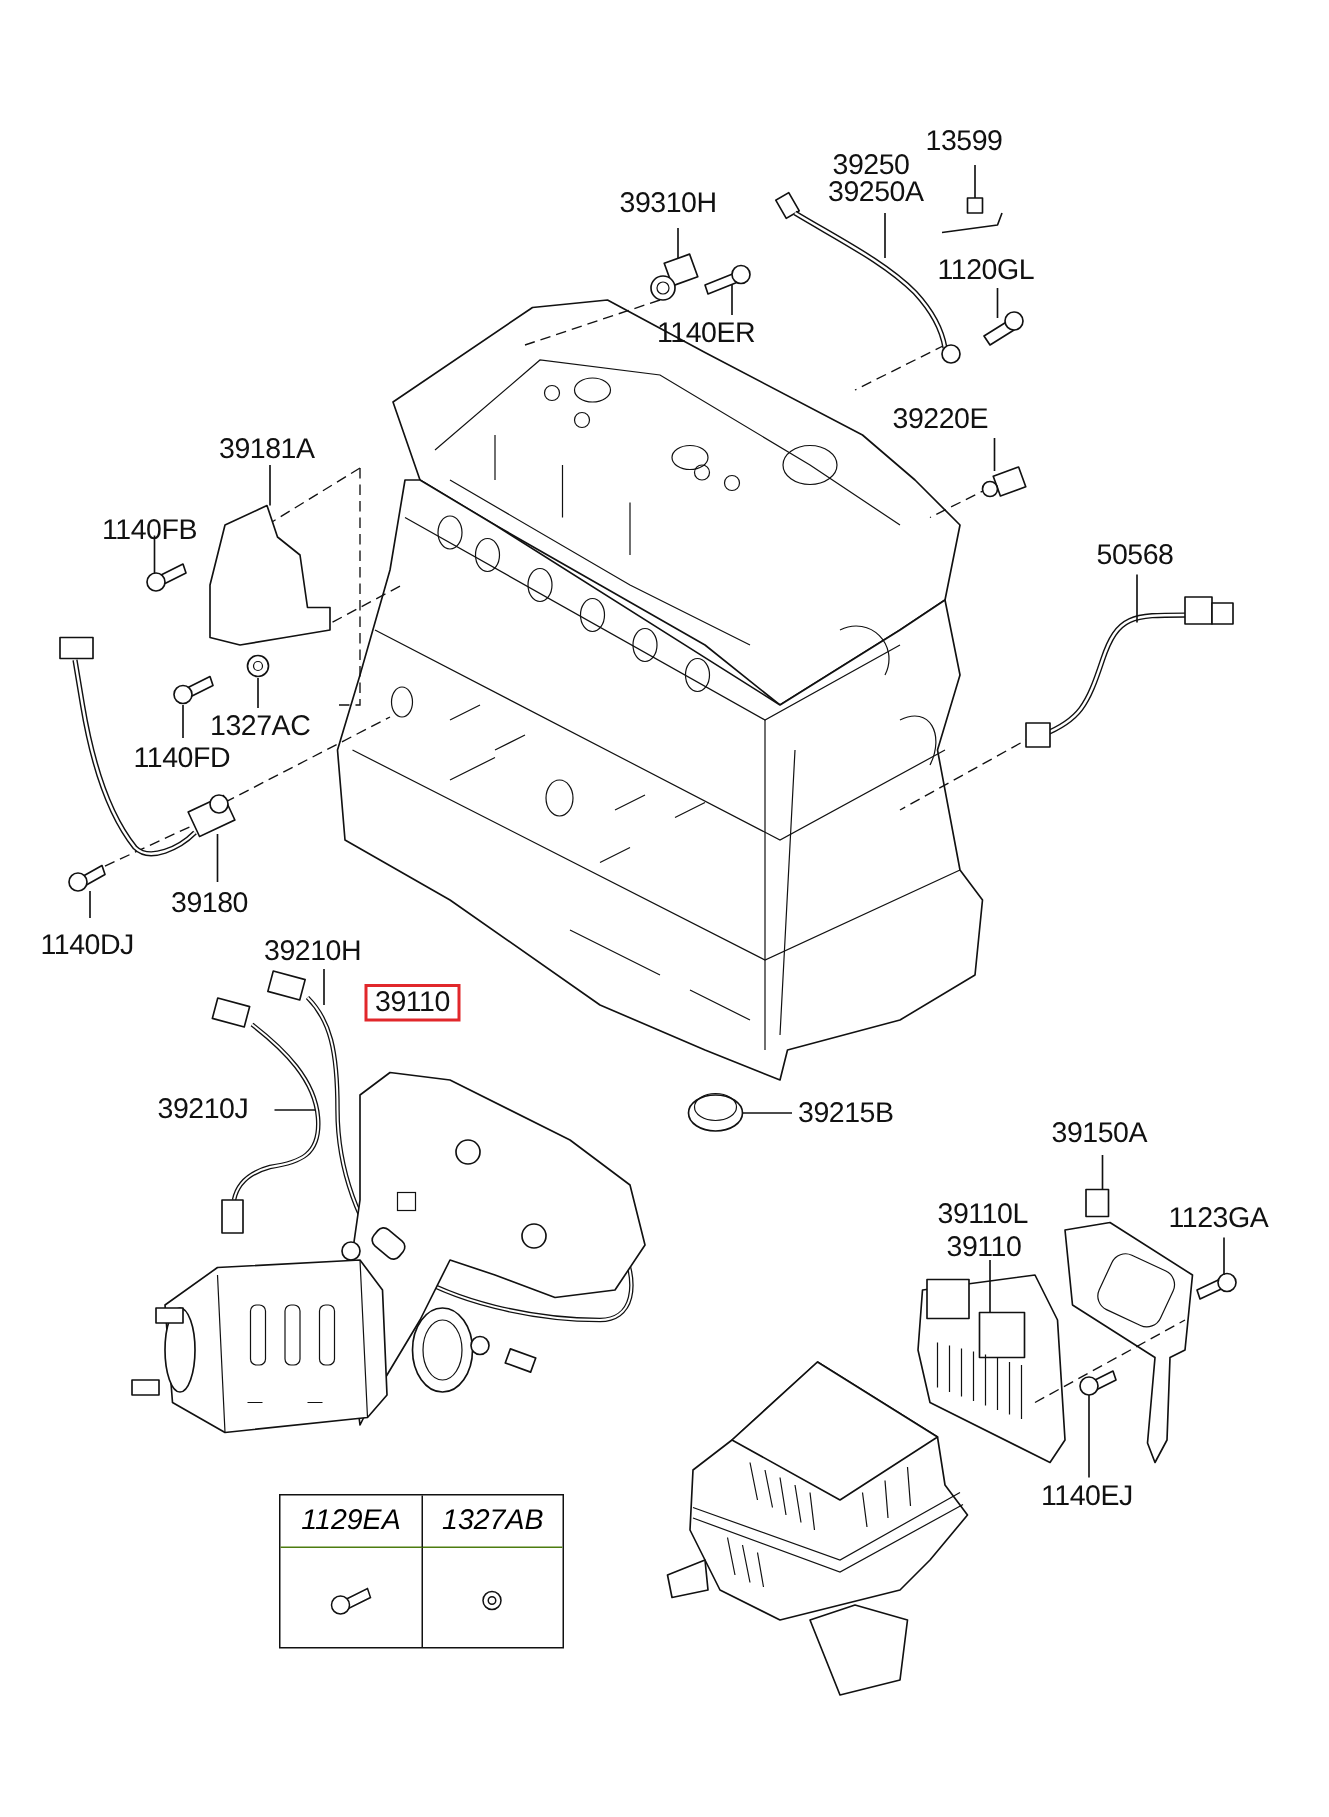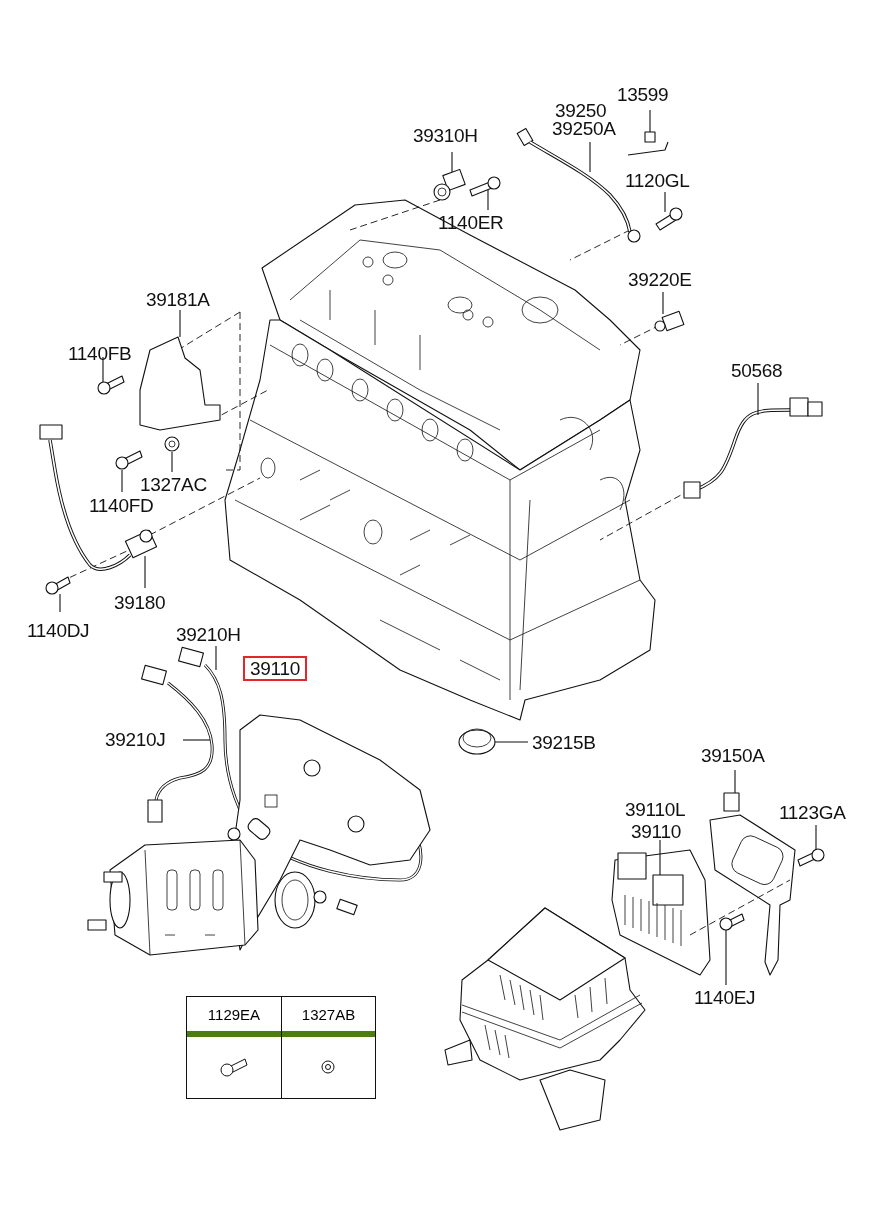--- a/index.html
+++ b/index.html
@@ -6,21 +6,21 @@
   body { width: 886px; height: 1211px; position: relative; overflow: hidden;
          font-family: "Liberation Sans", sans-serif; }
   #diagram { position: absolute; left: 0; top: 0; width: 886px; height: 1211px; }
   .lbl { position: absolute; font-size: 19px; color: #111; line-height: 1; letter-spacing: -0.3px; white-space: nowrap; }
   .hl { border: 2px solid #e1272b; padding: 1px 5px; }
   .ln { stroke: #111; stroke-width: 1.1; fill: none; }
   .dash { stroke: #111; stroke-width: 0.9; fill: none; stroke-dasharray: 7 4; }
   .part { stroke: #111; stroke-width: 1.1; fill: #fff; stroke-linejoin: round; }
   .thin { stroke: #111; stroke-width: 0.8; fill: none; }
   .table { position: absolute; left: 186px; top: 996px; width: 188px; height: 101px; border: 1px solid #111; }
-  .table .hdr { position: absolute; top: 0; height: 34px; border-bottom: 6px solid #4d7c0f; font-size: 15px; display: flex; align-items: center; justify-content: center; }
+  .table .hdr { position: absolute; top: 0; height: 34px; border-bottom: 1px solid #4d7c0f; font-size: 19px; display: flex; align-items: center; justify-content: center; font-style: italic; }
   .table .c1 { left: 0; width: 94px; border-right: 1px solid #111; }
   .table .c2 { left: 95px; width: 93px; }
   .table .body { position: absolute; top: 35px; height: 66px; }
 </style>
 </head>
 <body>
 
 <svg id="diagram" viewBox="0 0 886 1211" xmlns="http://www.w3.org/2000/svg">
 
   <g>
@@ -222,21 +222,21 @@
     <path class="part" d="M445 1050 L470 1040 L472 1060 L448 1065 Z"></path>
   </g>
 </svg>
 
 <div class="lbl" style="left:617px;top:85px">13599</div>
 <div class="lbl" style="left:555px;top:101px">39250</div>
 <div class="lbl" style="left:552px;top:119px">39250A</div>
 <div class="lbl" style="left:413px;top:126px">39310H</div>
 <div class="lbl" style="left:625px;top:171px">1120GL</div>
 <div class="lbl" style="left:438px;top:213px">1140ER</div>
-<div class="lbl" style="left:628px;top:270px">39220E</div>
+<div class="lbl" style="left:595px;top:270px">39220E</div>
 <div class="lbl" style="left:146px;top:290px">39181A</div>
 <div class="lbl" style="left:68px;top:344px">1140FB</div>
 <div class="lbl" style="left:731px;top:361px">50568</div>
 <div class="lbl" style="left:140px;top:475px">1327AC</div>
 <div class="lbl" style="left:89px;top:496px">1140FD</div>
 <div class="lbl" style="left:114px;top:593px">39180</div>
 <div class="lbl" style="left:27px;top:621px">1140DJ</div>
 <div class="lbl" style="left:176px;top:625px">39210H</div>
 <div class="lbl hl" style="left:243px;top:656px">39110</div>
 <div class="lbl" style="left:105px;top:730px">39210J</div>

